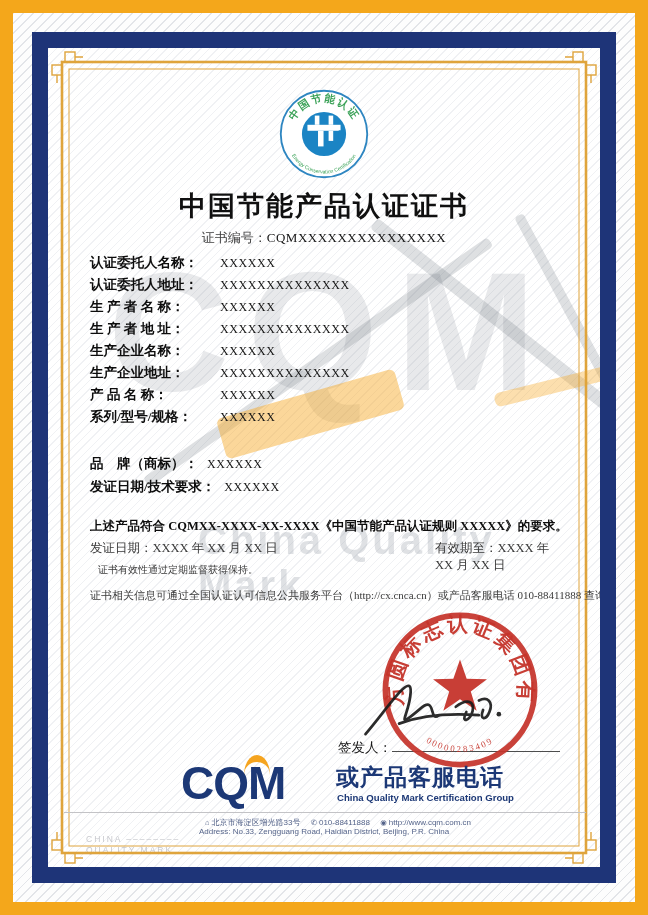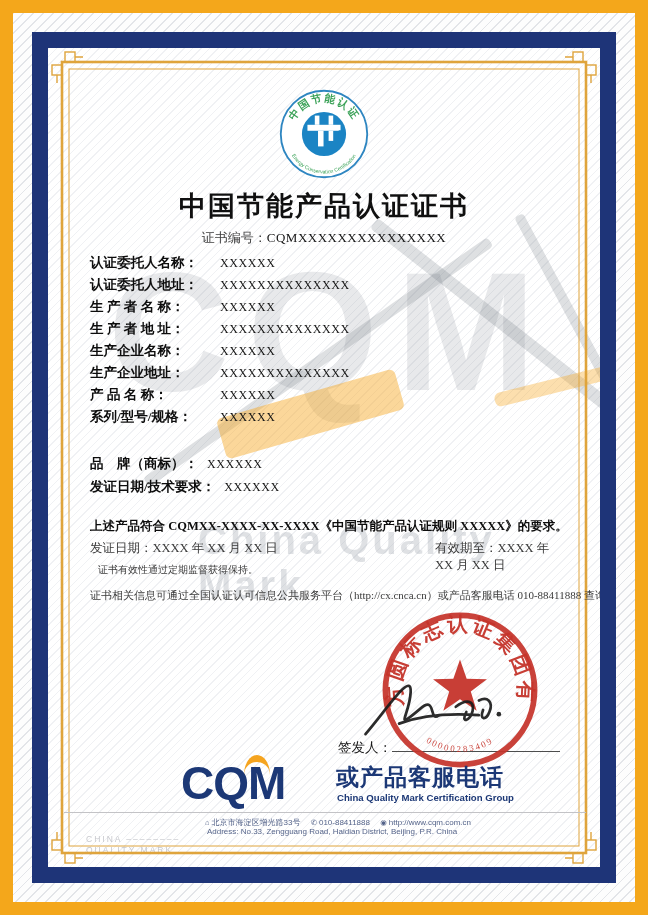--- a/index.html
+++ b/index.html
@@ -53,21 +53,21 @@
     border-top:7px solid #F5A41F;border-radius:50% 50% 0 0/100% 100% 0 0;}
   .footer-org{position:absolute;left:288px;top:714px;font-weight:bold;font-size:23px;color:#1C3876;
     font-family:"Liberation Sans",sans-serif;letter-spacing:1px;}
   .footer-org-en{position:absolute;left:289px;top:744px;font-size:9.6px;color:#1C3876;
     font-family:"Liberation Sans",sans-serif;font-weight:bold;}
   .footer-divider{position:absolute;left:16px;top:764px;width:522px;border-top:1px solid #c3c3c6;}
   .addr1{position:absolute;left:0;top:769px;width:100%;text-align:center;font-size:8px;color:#55648a;
     font-family:"Liberation Sans",sans-serif;margin-left:10px;}
   .addr1 .ic{font-size:7.5px;color:#55648a;padding:0 2px 0 8px;}
   .addr2{position:absolute;left:0;top:779px;width:100%;text-align:center;font-size:8px;color:#55648a;
-    font-family:"Liberation Sans",sans-serif;padding-left:8px;}
+    font-family:"Liberation Sans",sans-serif;}
 </style>
 </head>
 <body>
 
 <div class="page" data-name="certificate-page">
   <div class="stripe-band" data-name="striped-margin"></div>
   <div class="navy-frame" data-name="navy-border"></div>
 
   <div class="content" data-name="certificate-body">
 

